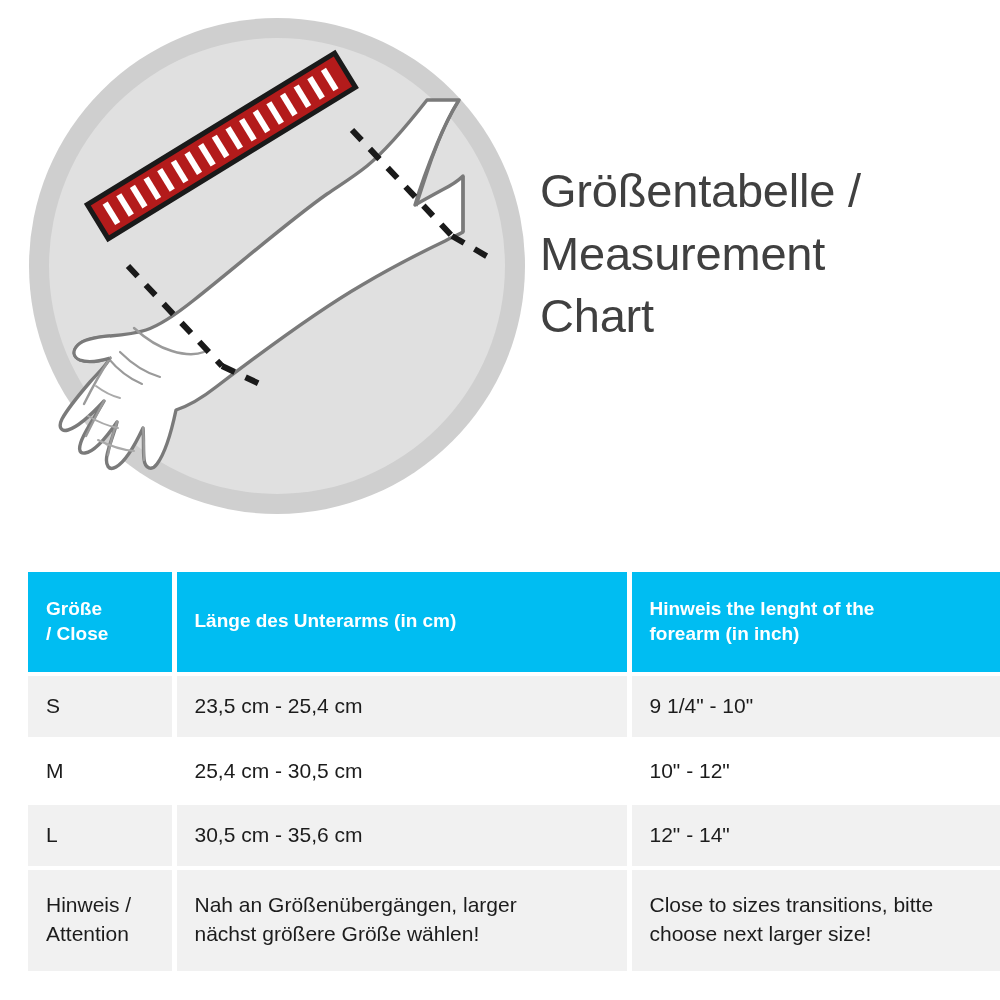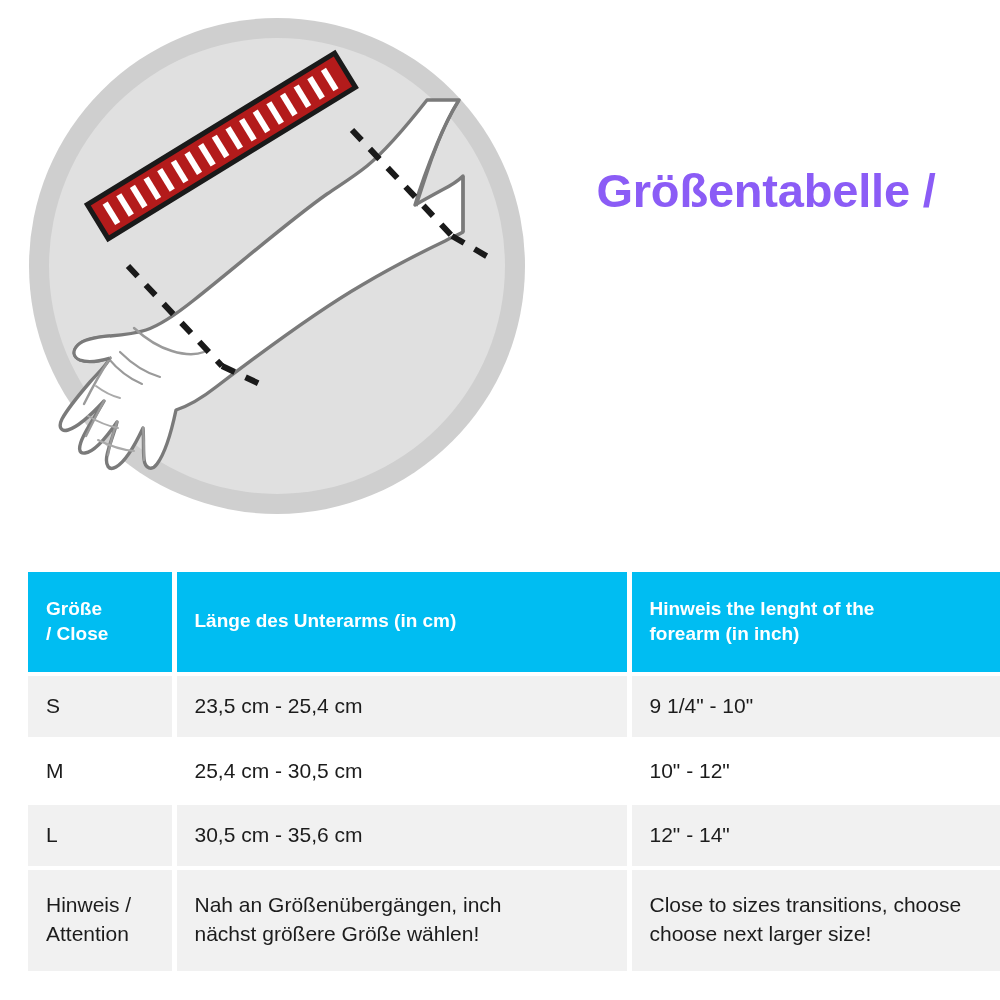--- a/index.html
+++ b/index.html
@@ -31,25 +31,24 @@
     top: 8px;
     width: 510px;
     height: 510px;
   }
 
   #title-block {
     position: absolute;
     left: 540px;
     top: 160px;
     width: 452px;
-    text-align: center;
     font-size: 47px;
     line-height: 1.33;
-    font-weight: 700;
-    color: #8b5cf6;
+    font-weight: 400;
+    color: #404040;
     letter-spacing: -0.2px;
   }
 
   
   #size-table {
     position: absolute;
     left: 28px;
     top: 572px;
     width: 972px;
     border-collapse: collapse;
@@ -188,20 +187,22 @@
     </g>
 
     <path d="M 106 258 L 200 358" stroke="#1a1a1a" stroke-width="6" stroke-dasharray="14 12" fill="none"></path>
     <path d="M 200 358 L 242 378" stroke="#1a1a1a" stroke-width="6" stroke-dasharray="14 12" fill="none"></path>
     <path d="M 330 122 L 430 228" stroke="#1a1a1a" stroke-width="6" stroke-dasharray="14 12" fill="none"></path>
     <path d="M 430 228 L 468 250" stroke="#1a1a1a" stroke-width="6" stroke-dasharray="14 12" fill="none"></path>
   </svg>
 
   <div id="title-block">
     <div>Größentabelle /</div>
+    <div>Measurement</div>
+    <div>Chart</div>
   </div>
 </div>
 
 <table id="size-table">
   <colgroup>
     <col class="c-size">
     <col class="c-cm">
     <col class="c-inch">
   </colgroup>
   <thead>
@@ -234,22 +235,22 @@
       <td>L</td>
       <td>30,5 cm - 35,6 cm</td>
       <td>12" - 14"</td>
     </tr>
     <tr class="row-note">
       <td>
         <span class="cell-line">Hinweis /</span>
         <span class="cell-line">Attention</span>
       </td>
       <td>
-        <span class="cell-line">Nah an Größenübergängen, inch</span>
+        <span class="cell-line">Nah an Größenübergängen, larger</span>
         <span class="cell-line">nächst größere Größe wählen!</span>
       </td>
       <td>
-        <span class="cell-line">Close to sizes transitions, choose</span>
+        <span class="cell-line">Close to sizes transitions, bitte</span>
         <span class="cell-line">choose next larger size!</span>
       </td>
     </tr>
   </tbody>
 </table>
 
 </body></html>

